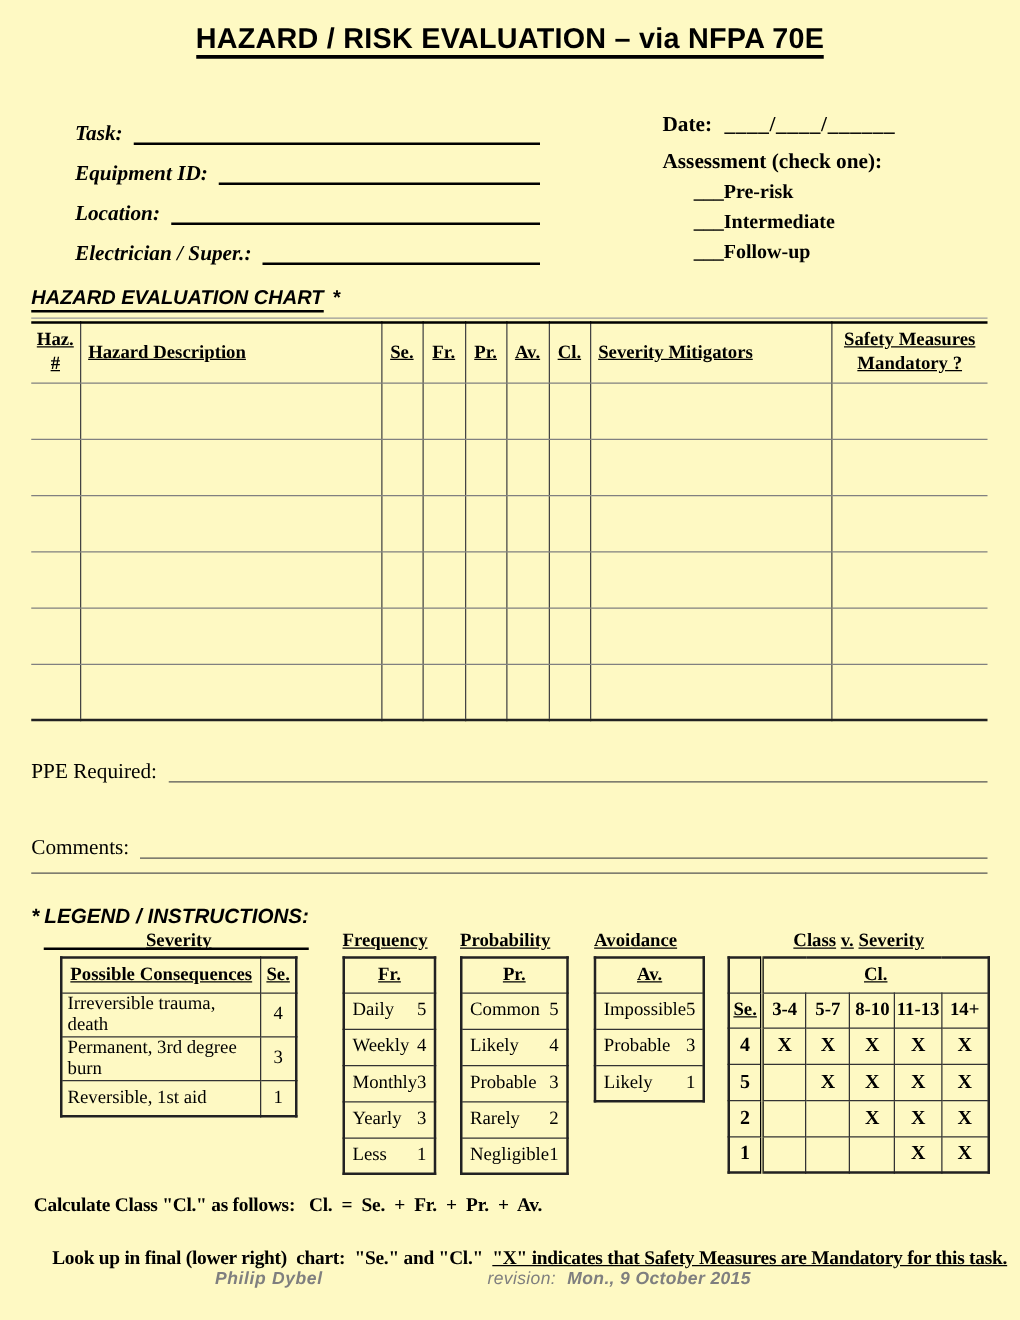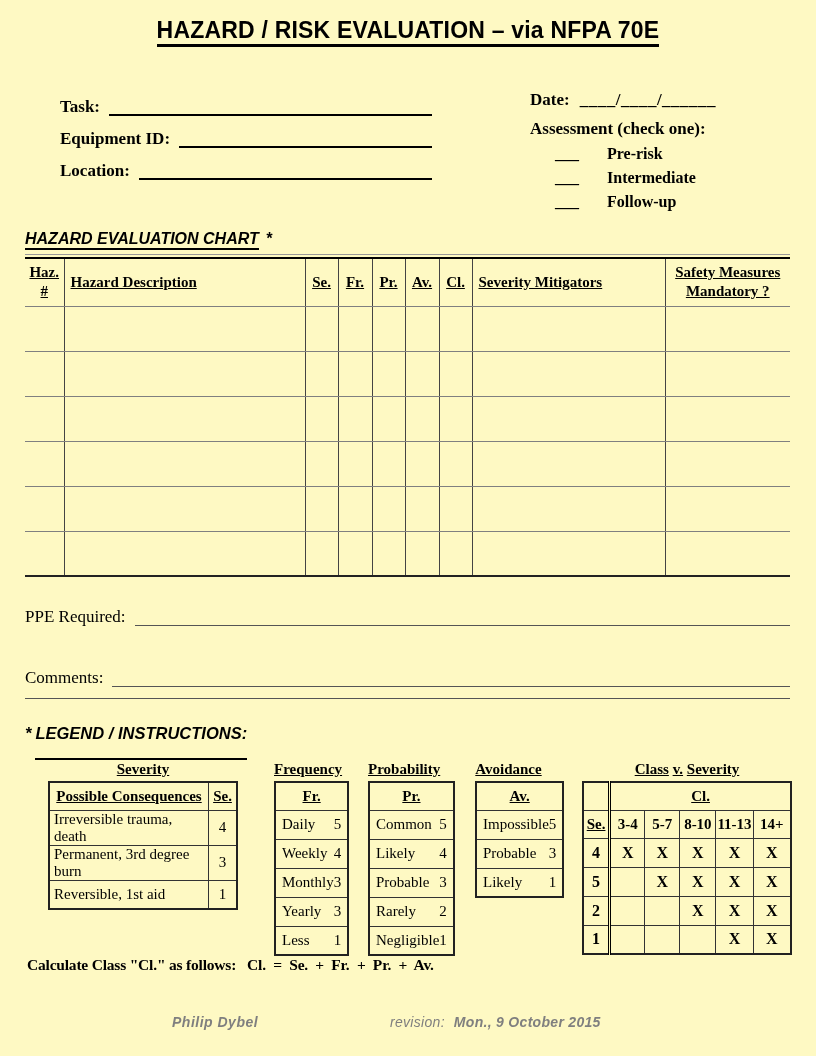--- a/index.html
+++ b/index.html
@@ -18,30 +18,30 @@
   
   .title { position:absolute; top:17px; left:0; width:100%; text-align:center; }
   .title span{
     font-family:"Liberation Sans", sans-serif;
     font-weight:bold; font-size:23px; letter-spacing:.2px;
     border-bottom:3px solid #000; padding-bottom:1px;
   }
 
   
   .form-left { position:absolute; left:60px; top:84px; width:372px; }
-  .field-row { display:flex; align-items:flex-end; height:32px; }
+  .field-row { display:flex; align-items:flex-end; height:32px;font-style:italic; }
   .field-label { font-weight:bold; font-size:17px; white-space:pre; line-height:1; padding-bottom:1px; }
   .field-line { flex:1; border-bottom:2px solid #000; margin-left:9px; height:2px; }
 
   .form-right { position:absolute; left:530px; top:84px; width:240px; }
   .date-row { display:flex; align-items:flex-end; font-weight:bold; font-size:17px; height:26px; }
   .date-blank { margin-left:10px; letter-spacing:.5px; white-space:pre; }
   .assessment-label { font-weight:bold; font-size:17px; margin-top:9px; }
   .option-row { display:flex; margin-left:25px; margin-top:5px; font-weight:bold; font-size:16px; line-height:19px; }
-  .option-label { margin-left:28px; }
+  .option-label { margin-left:0; }
 
   
   .chart-heading{
     position:absolute; left:25px; top:230px;
     font-family:"Liberation Sans", sans-serif;
     font-style:italic; font-weight:bold; font-size:16px;
   }
   .chart-heading .u{ text-decoration:none; border-bottom:2px solid #000; padding-bottom:1px; }
   .chart-heading .suffix{ margin-left:7px; }
 
@@ -72,21 +72,21 @@
 
   
   .legend-heading{
     position:absolute; left:25px; top:724px;
     font-family:"Liberation Sans", sans-serif;
     font-weight:bold; font-style:italic; font-size:16.5px;
   }
   .legend-heading .u{ text-decoration:none; border-bottom:2px solid #000; padding-bottom:16px; margin-left:4px; }
 
   
-  .lg-block{ position:absolute; top:760px;padding-left:21px; }
+  .lg-block{ position:absolute; top:744px;padding-left:21px; }
   .lg-title{ text-align:center; font-weight:bold; font-size:15px; height:21px; line-height:18px; }
   .lg-table{ border-collapse:collapse; border:2px solid #222; width:100%; font-size:15px; }
   .lg-table th, .lg-table td{ border:1px solid #333; padding:0 4px; height:29px; vertical-align:middle; }
   .lg-table th{ font-weight:bold; height:28px; }
   .lg-table .ctr{ text-align:center; padding:0; }
   .lg-table th.ctr{ text-align:center; }
   .lv{ display:flex; justify-content:space-between; padding:0 2px; }
 
   .lg-sev  { left:27px;  width:211px; }
   .lg-freq { left:253px; width:76px; }
@@ -129,20 +129,24 @@
     <div class="field-row">
       <span class="field-label">Task:</span>
       <span class="field-line"></span>
     </div>
     <div class="field-row">
       <span class="field-label">Equipment ID:</span>
       <span class="field-line"></span>
     </div>
     <div class="field-row">
       <span class="field-label">Location:</span>
+      <span class="field-line"></span>
+    </div>
+    <div class="field-row">
+      <span class="field-label">Electrician / Super.:</span>
       <span class="field-line"></span>
     </div>
   </div>
 
   <div class="form-right">
     <div class="date-row">
       <span>Date:</span>
       <span class="date-blank">____/____/______</span>
     </div>
     <div class="assessment-label">Assessment (check one):</div>
@@ -502,19 +506,22 @@
         <td></td>
         <td></td>
         <td>X</td>
         <td>X</td>
       </tr>
     </tbody>
       </table>
   </div>
 
   <div class="instr instr1">Calculate Class "Cl." as follows:   Cl.  =  Se.  +  Fr.  +  Pr.  +  Av.</div>
+  <div class="instr instr2">
+    <span>Look up in final (lower right)  chart:  "Se." and "Cl."  </span><span class="u">"X" indicates that Safety Measures are Mandatory for this task.</span>
+  </div>
 
   <div class="footer-author">Philip Dybel</div>
   <div class="footer-revision">
     <span>revision:</span><b>Mon., 9 October 2015</b>
   </div>
 
 </div>
 
 </body></html>

